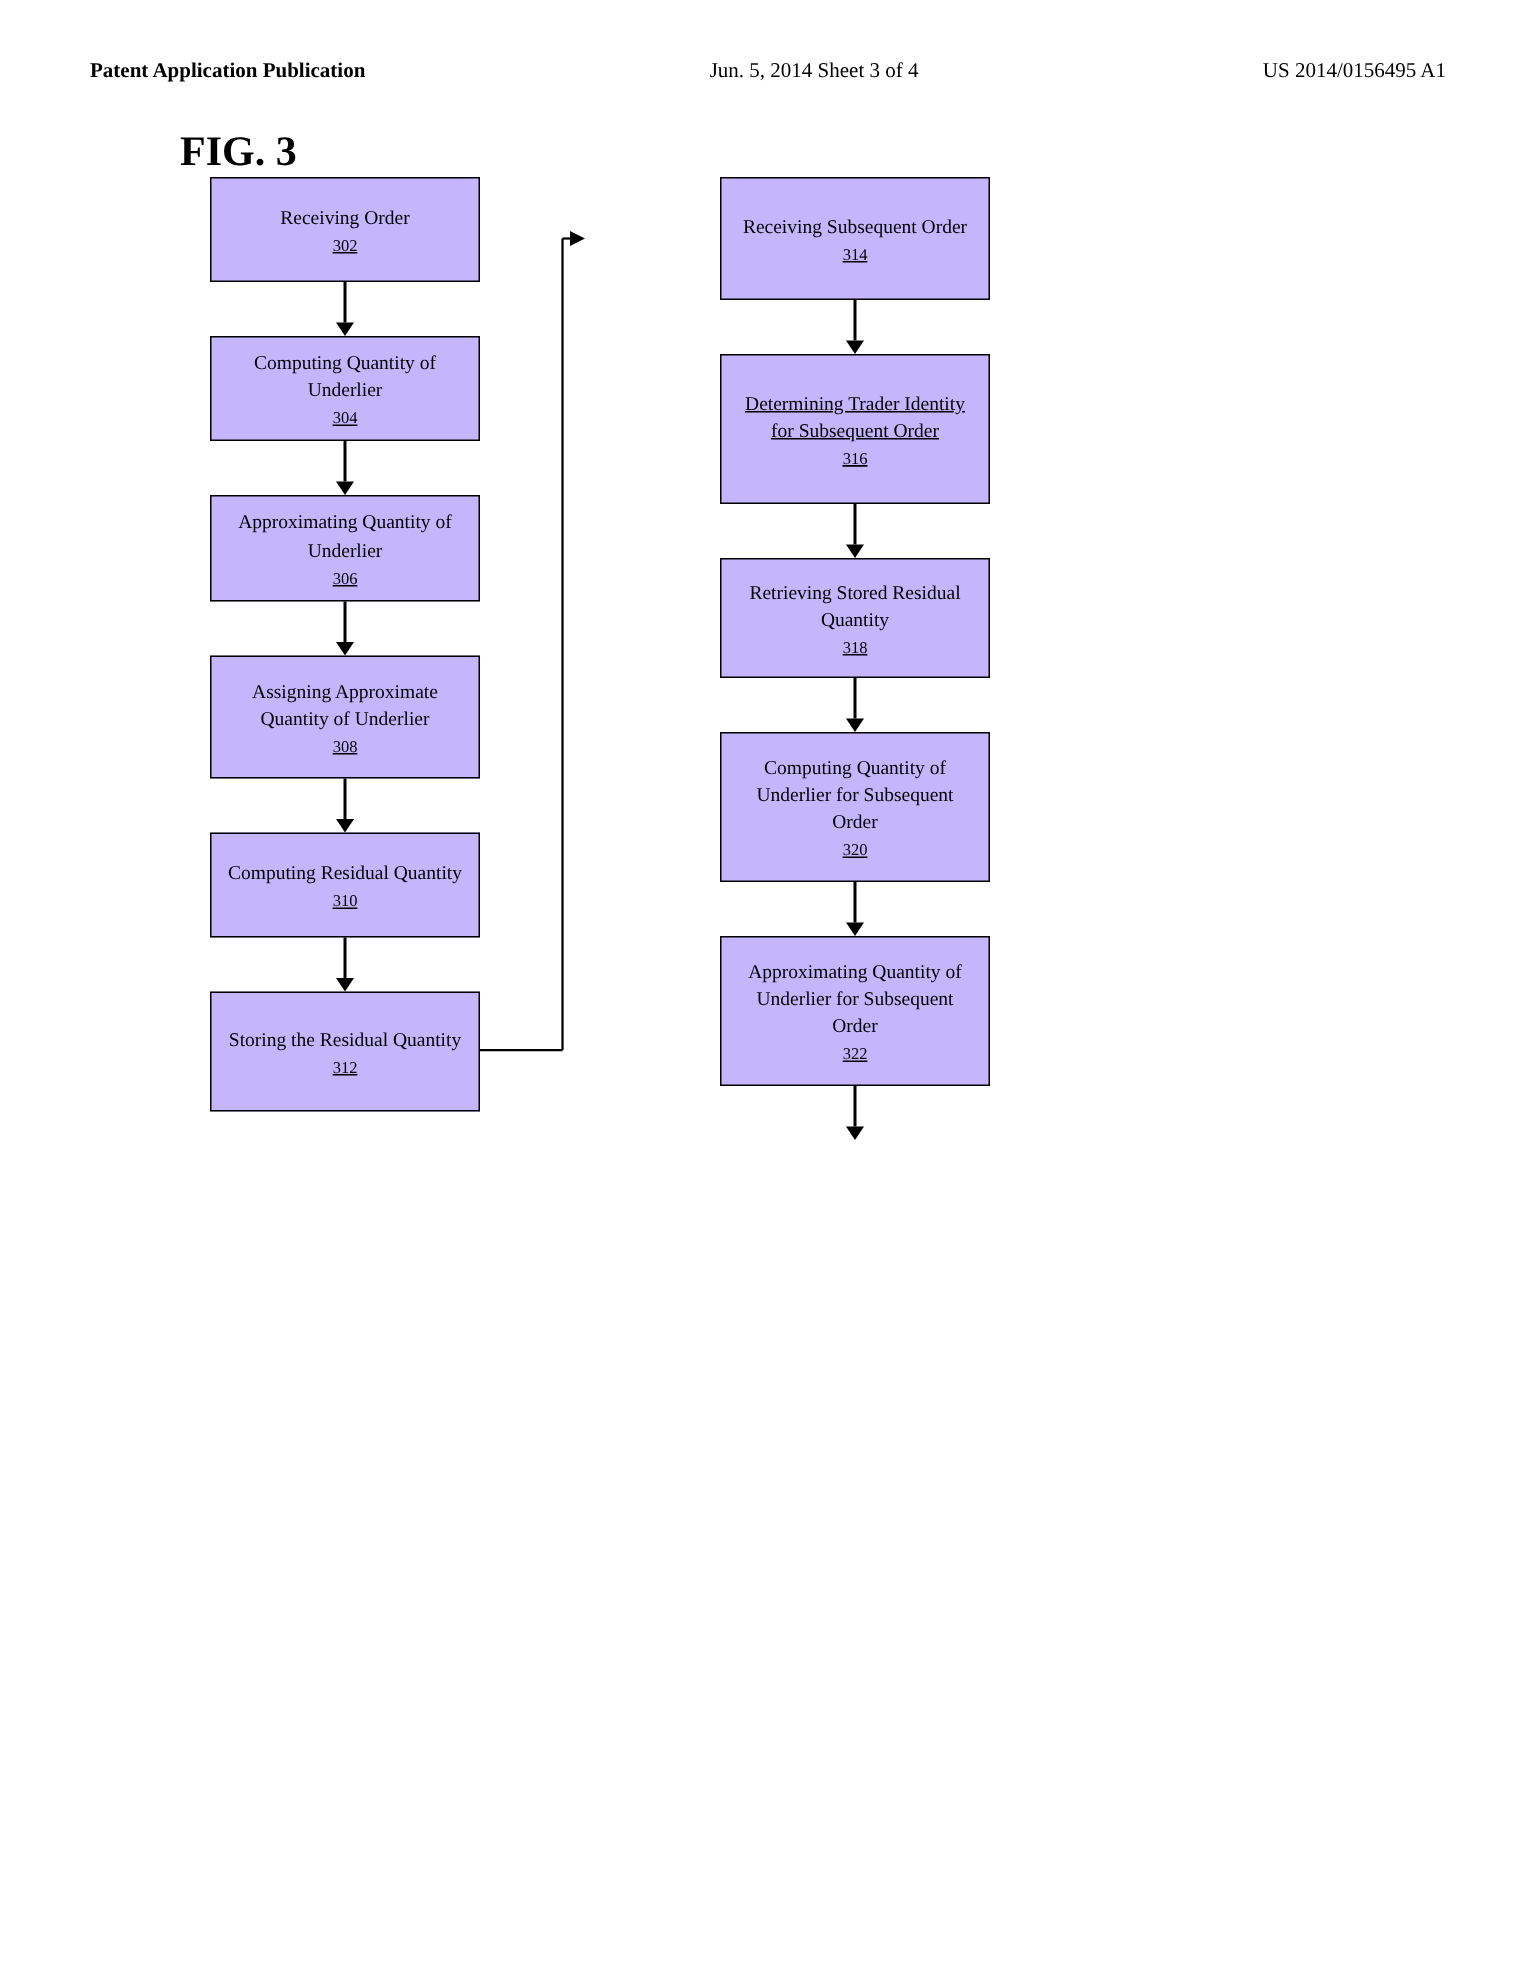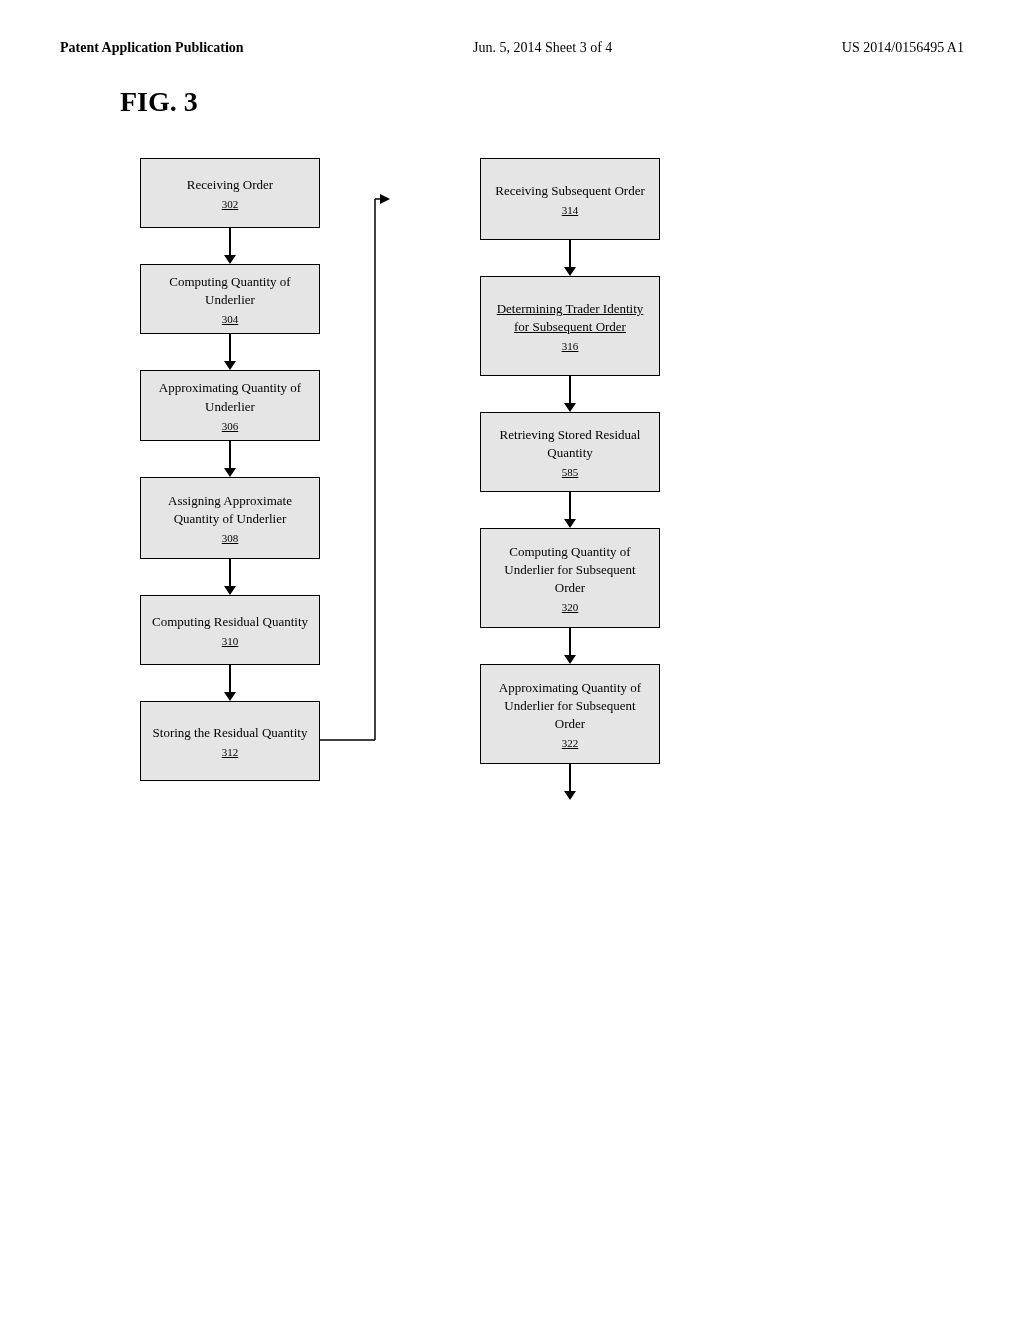--- a/index.html
+++ b/index.html
@@ -21,21 +21,20 @@
       justify-content: space-between;
       align-items: center;
       margin-bottom: 30px;
       font-size: 14px;
     }
     .header-left { font-weight: bold; }
     .header-right { font-size: 14px; }
     .fig-title {
       font-size: 28px;
       font-weight: bold;
-      margin-bottom: 40px;
       margin-left: 60px;
     }
     .column {
       display: flex;
       flex-direction: column;
       align-items: center;
       position: relative;
     }
     .left-column {
       width: 220px;
@@ -47,21 +46,21 @@
     .box {
       border: 1.5px solid #000;
       width: 180px;
       min-height: 70px;
       display: flex;
       flex-direction: column;
       align-items: center;
       justify-content: center;
       text-align: center;
       padding: 8px 10px;
-      background: #e5e5e5;
+      background: #c4b5fd;
       position: relative;
     }
     .box-label {
       font-size: 13px;
       line-height: 1.4;
     }
     .box-number {
       font-size: 11px;
       text-decoration: underline;
       margin-top: 4px;
@@ -175,21 +174,21 @@
       <div class="box" style="min-height:100px;text-decoration:underline;">
         <span class="box-label">Determining Trader Identity for Subsequent Order</span>
         <span class="box-number">316</span>
       </div>
       <div class="arrow-down">
         <div class="arrow-line"></div>
         <div class="arrow-head"></div>
       </div>
       <div class="box" style="min-height:80px;">
         <span class="box-label">Retrieving Stored Residual Quantity</span>
-        <span class="box-number">585</span>
+        <span class="box-number">318</span>
       </div>
       <div class="arrow-down">
         <div class="arrow-line"></div>
         <div class="arrow-head"></div>
       </div>
       <div class="box" style="min-height:100px;">
         <span class="box-label">Computing Quantity of Underlier for Subsequent Order</span>
         <span class="box-number">320</span>
       </div>
       <div class="arrow-down">

